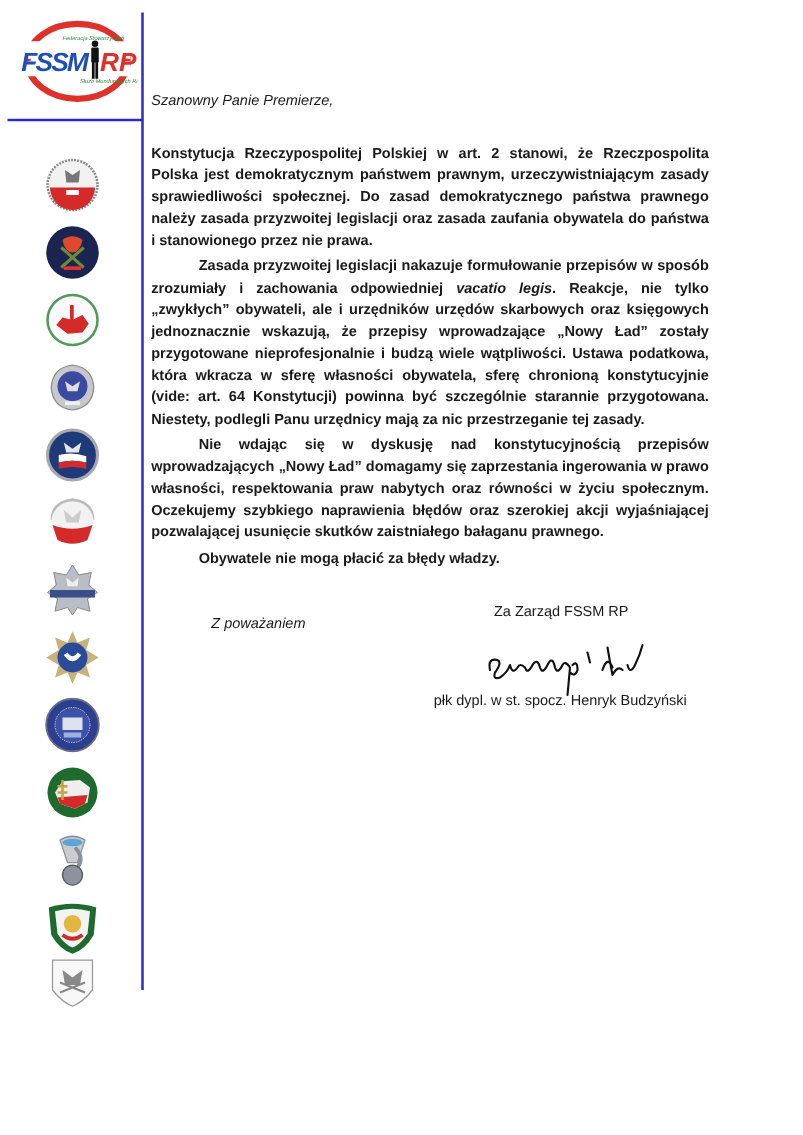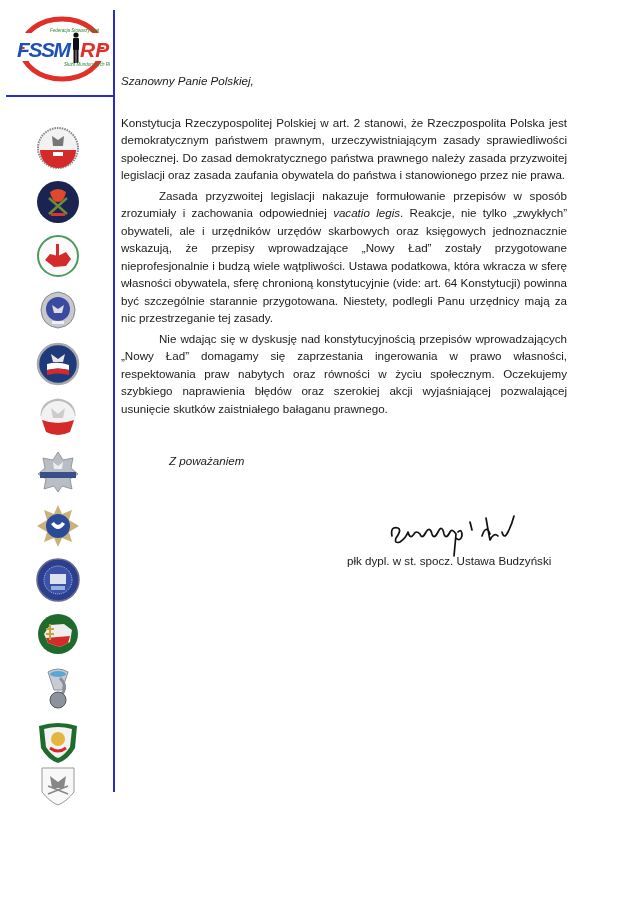--- a/index.html
+++ b/index.html
@@ -8,21 +8,21 @@
   .vline { position: absolute; left: 113px; top: 10px; width: 2px; height: 782px; background: #2b2bc8; }
   .hline { position: absolute; left: 6px; top: 95px; width: 108px; height: 2px; background: #2b2bc8; }
 
   .logo { position: absolute; left: 14px; top: 15px; width: 96px; height: 68px; }
 
   .emblems { position: absolute; left: 36px; top: 126px; width: 44px; }
   .emblem { position: absolute; left: 0; width: 44px; height: 44px; }
 
   .letter { position: absolute; left: 121px; top: 72px; width: 462px; font-size: 11.6px; line-height: 17.5px; }
   .salutation { font-style: italic; margin: 0 0 24px 0; }
-  .para { margin: 0 16px 3px 0; text-align: justify; text-align-last: left; }
+  .para { margin: 0 16px 3px 0; text-align: justify; text-align-last: left; font-weight: bold; }
   .indent { text-indent: 38px; }
   .closing { font-style: italic; margin: 35px 0 0 48px; }
 
   .sigblock { position: absolute; left: 334px; top: 481px; width: 230px; text-align: center; font-size: 11.6px; line-height: 17px; }
   .signature { position: absolute; left: 386px; top: 510px; width: 140px; height: 48px; }
   .signame { position: absolute; left: 347px; top: 554px; font-size: 11.6px; white-space: nowrap; }
 </style>
 </head>
 <body>
 
@@ -129,25 +129,27 @@
   </svg>
 
   <svg class="emblem" style="top:640px;height:40px" viewBox="0 0 44 40">
     <path d="M6 2 H38 V26 Q30 36 22 39 Q14 36 6 26 Z" fill="#f8f8f8" stroke="#999" stroke-width="1"></path>
     <path d="M14 10 L22 16 L30 10 L28 22 L16 22 Z" fill="#888"></path>
     <path d="M12 28 L32 20 M12 20 L32 28" stroke="#888" stroke-width="1.6"></path>
   </svg>
 </div>
 
 <div class="letter">
-  <p class="salutation">Szanowny Panie Polskiej,</p>
+  <p class="salutation">Szanowny Panie Premierze,</p>
   <p class="para">Konstytucja Rzeczypospolitej Polskiej w art. 2 stanowi, że Rzeczpospolita Polska jest demokratycznym państwem prawnym, urzeczywistniającym zasady sprawiedliwości społecznej. Do zasad demokratycznego państwa prawnego należy zasada przyzwoitej legislacji oraz zasada zaufania obywatela do państwa i stanowionego przez nie prawa.</p>
   <p class="para indent"><span>Zasada przyzwoitej legislacji nakazuje formułowanie przepisów w sposób zrozumiały i zachowania odpowiedniej </span><i>vacatio legis</i><span>.  Reakcje, nie tylko „zwykłych” obywateli, ale i urzędników urzędów skarbowych oraz księgowych jednoznacznie wskazują, że przepisy wprowadzające „Nowy Ład” zostały przygotowane nieprofesjonalnie i budzą wiele wątpliwości. Ustawa podatkowa, która wkracza w sferę własności obywatela, sferę chronioną konstytucyjnie (vide: art. 64 Konstytucji) powinna być szczególnie starannie przygotowana.  Niestety, podlegli Panu urzędnicy mają za nic przestrzeganie tej zasady.</span></p>
   <p class="para indent">Nie wdając się w dyskusję nad konstytucyjnością przepisów wprowadzających „Nowy Ład” domagamy się zaprzestania ingerowania w prawo własności, respektowania praw nabytych oraz równości w życiu społecznym. Oczekujemy szybkiego naprawienia błędów oraz szerokiej akcji wyjaśniającej pozwalającej usunięcie skutków zaistniałego bałaganu prawnego.</p>
+  <p class="para indent">Obywatele nie mogą płacić za błędy władzy.</p>
   <p class="closing">Z poważaniem</p>
 </div>
 
 <div class="sigblock">
+  <div>Za Zarząd FSSM RP</div>
 </div>
 <svg class="signature" viewBox="0 0 140 48">
   <path d="M6 26 Q4 16 12 18 Q16 20 10 28 Q8 34 14 32 Q20 28 22 22 Q24 30 28 24 Q30 20 34 24 Q36 30 40 22 Q44 16 46 24 Q48 30 52 22 Q56 14 58 24 Q60 30 64 22 Q66 18 70 24 L68 46 M72 22 Q76 18 76 26 Q74 32 70 28 M84 12 L86 20 M96 26 Q100 14 104 24 M100 8 Q102 20 104 30 Q108 22 112 26 M116 22 Q118 30 122 22 Q126 14 128 6" fill="none" stroke="#111" stroke-width="1.7" stroke-linecap="round" stroke-linejoin="round"></path>
 </svg>
-<div class="signame">płk dypl. w st. spocz. Ustawa Budzyński</div>
+<div class="signame">płk dypl. w st. spocz. Henryk Budzyński</div>
 
 </body></html>

